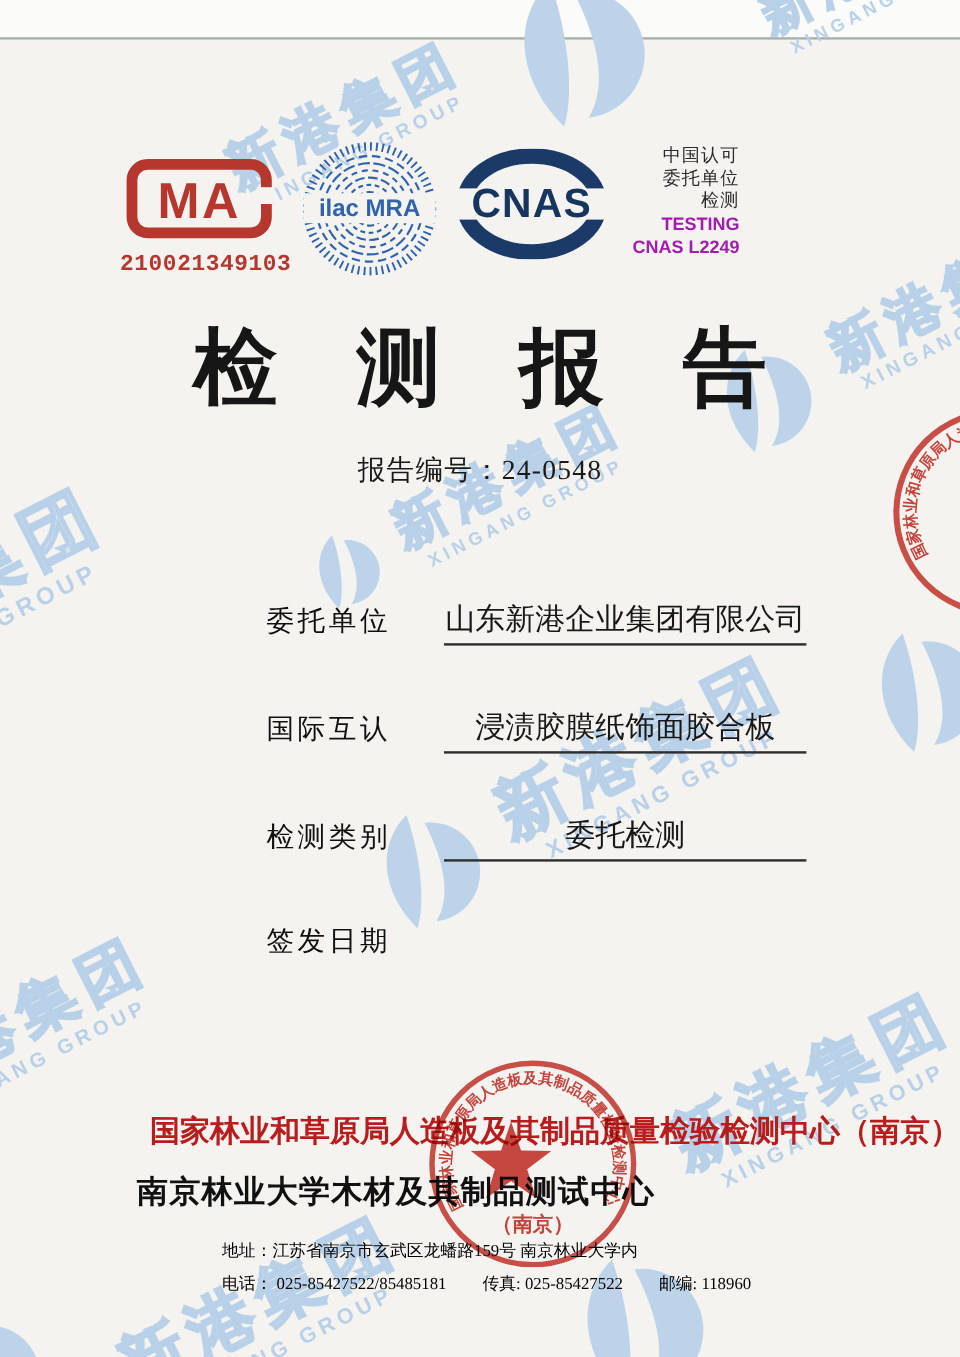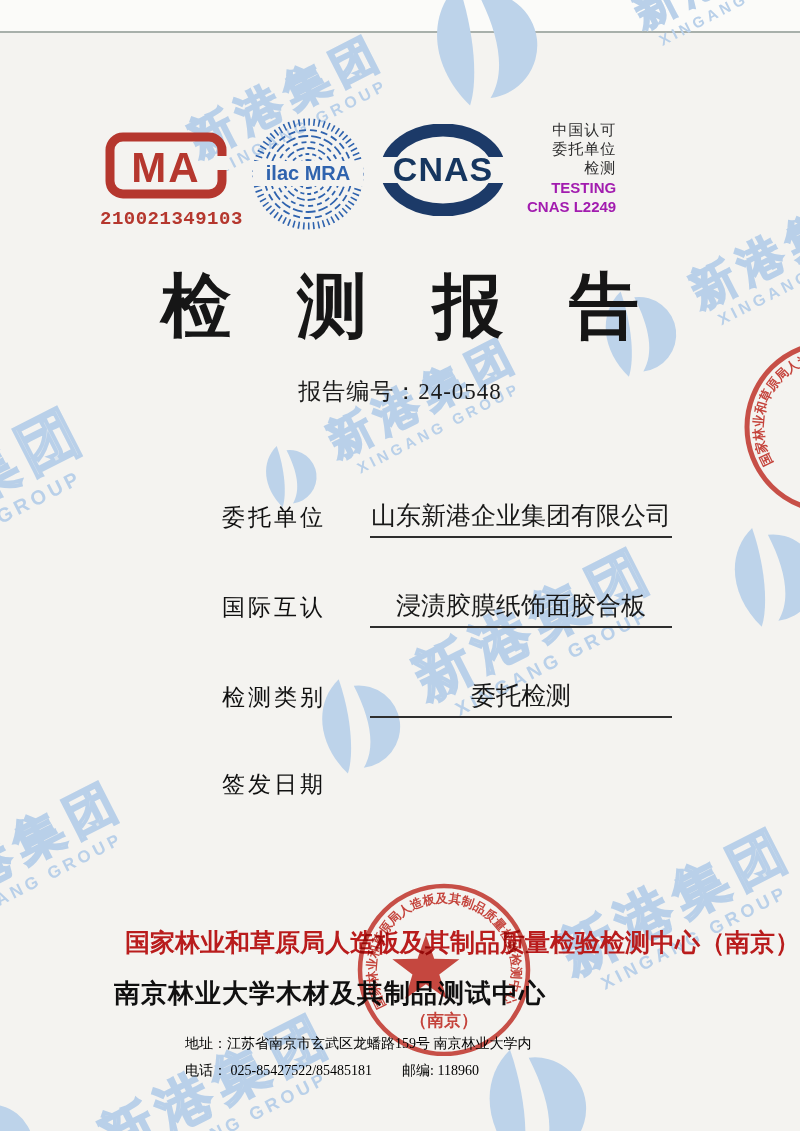--- a/index.html
+++ b/index.html
@@ -217,20 +217,21 @@
     <span class="field-label">签发日期</span>
   </div>
 
   <div class="inst1">国家林业和草原局人造板及其制品质量检验检测中心（南京）</div>
   <div class="inst2">南京林业大学木材及其制品测试中心</div>
 
   <div class="contact">
     <div>地址：江苏省南京市玄武区龙蟠路159号  南京林业大学内</div>
     <div class="contact-row2">
       <span>电话：  025-85427522/85485181</span>
+      <span>传真: 025-85427522</span>
       <span>邮编: 118960</span>
     </div>
   </div>
 
   <svg class="seal" style="left:354px;top:876px" width="180" height="180" viewBox="0 0 180 180">
     <defs>
         <path id="seal1-arc" d="M 32,130 A 68,68 0 1 1 148,130" fill="none"></path>
       </defs>
     <circle cx="90" cy="94" r="84" fill="none" stroke="#c8342b" stroke-width="4.5"></circle>
     <polygon points="73,60 81.5,84.3 107.2,84.9 86.7,100.4 94.2,125.1 73,110.4 51.8,125.1 59.3,100.4 38.8,84.9 64.5,84.3" fill="#c62a22" transform="translate(17,2) scale(0.98) translate(-17,-2)"></polygon>

